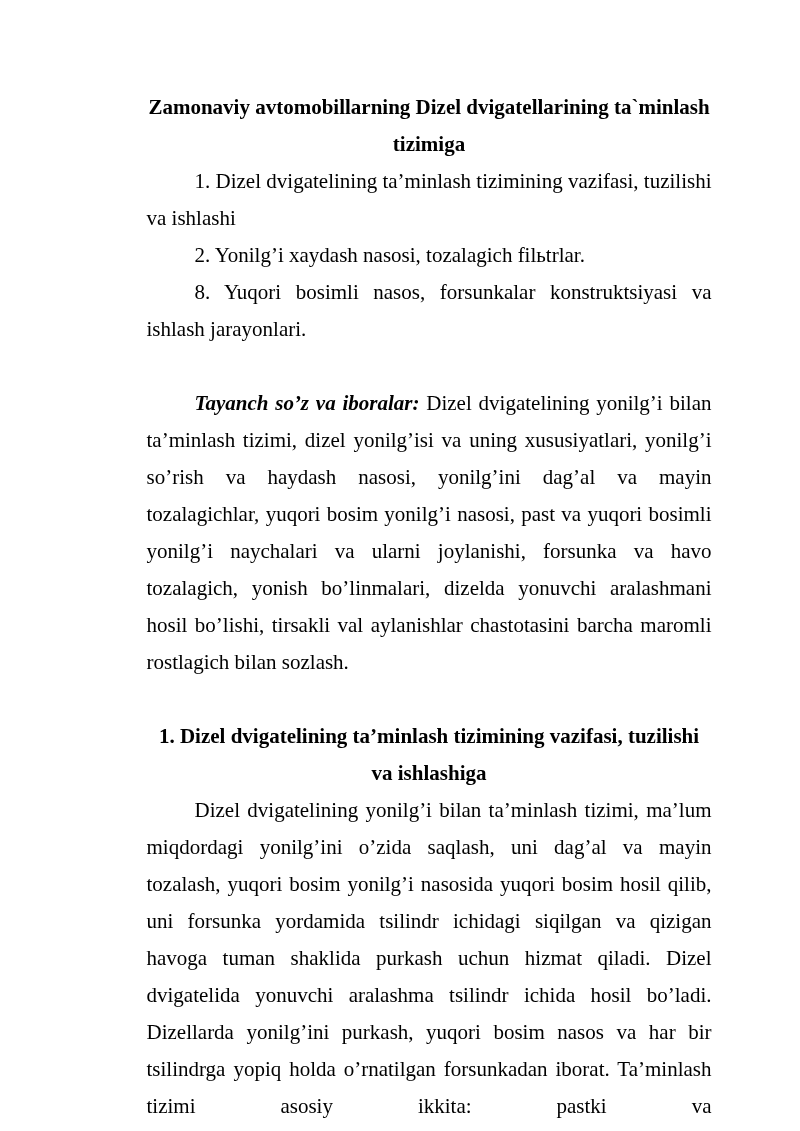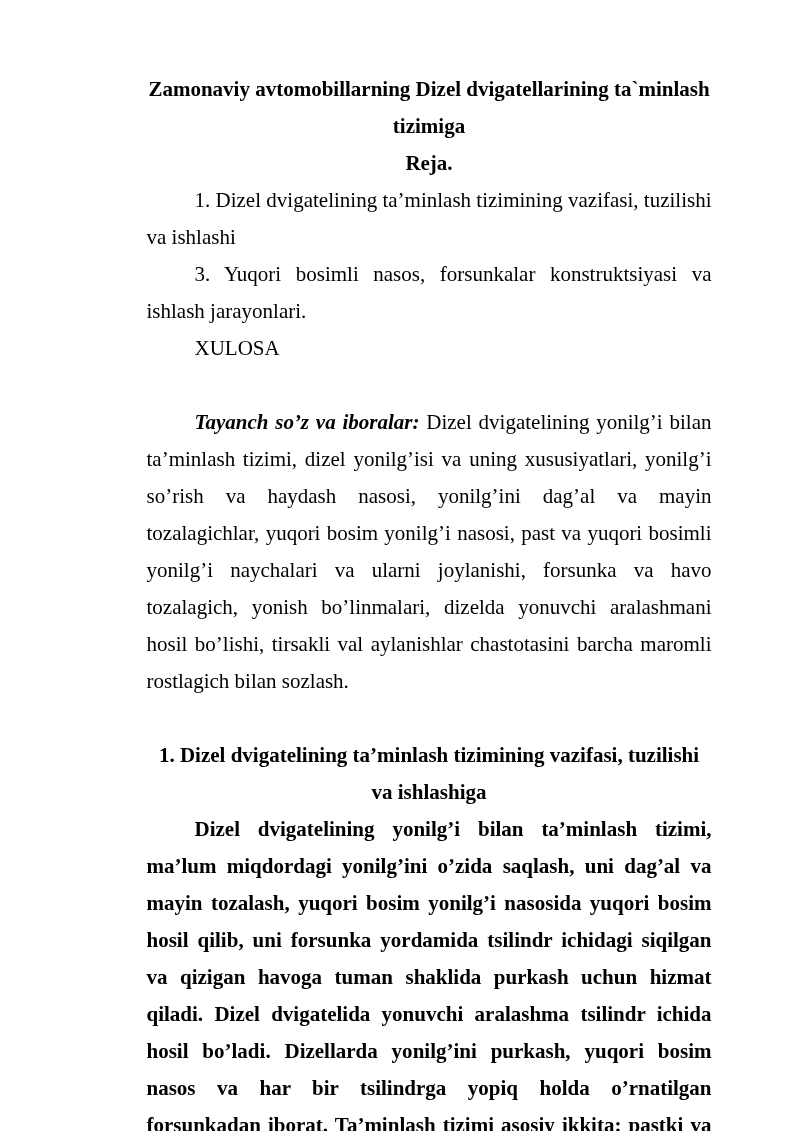--- a/index.html
+++ b/index.html
@@ -11,21 +11,21 @@
     position: relative;
     width: 697px;
     height: 1131px;
     margin: 0 auto;
     background: #ffffff;
     color: #000000;
     font-family: "Liberation Serif", "DejaVu Serif", serif;
     font-size: 21px;
     line-height: 37px;
     box-sizing: border-box;
-    padding: 71px 37px 0 95px;
+    padding: 89px 37px 0 95px;
     overflow: hidden;
   }
   .page p {
     margin: 0;
     padding: 0;
   }
   .doc-title, .reja, .section-heading {
     text-align: center;
     font-weight: bold;
   }
@@ -38,45 +38,43 @@
     text-indent: 48px;
   }
   .para {
     text-align: justify;
     text-indent: 48px;
   }
   .para-cut {
     text-align: justify;
     text-align-last: justify;
     text-indent: 48px;
-    font-weight: bold;
   }
   .keywords-lead {
     font-weight: bold;
     font-style: italic;
   }
   .blank-line {
     height: 37px;
   }
 </style>
 </head>
 <body>
 
 <div class="page">
 
   <p class="doc-title">Zamonaviy avtomobillarning Dizel dvigatellarining ta`minlash tizimiga</p>
 
-  <p class="reja">Reja.</p>
 
   <p class="body-line">1. Dizel dvigatelining ta’minlash tizimining vazifasi, tuzilishi va ishlashi</p>
 
+  <p class="body-line">2. Yonilg’i xaydash nasosi, tozalagich filьtrlar.</p>
 
-  <p class="body-line">3. Yuqori bosimli nasos, forsunkalar konstruktsiyasi va ishlash jarayonlari.</p>
+  <p class="body-line">8. Yuqori bosimli nasos, forsunkalar konstruktsiyasi va ishlash jarayonlari.</p>
 
-  <p class="plain-line">XULOSA</p>
 
 
   <div class="blank-line"></div>
 
   <p class="para"><span class="keywords-lead">Tayanch so’z va iboralar:</span> <span>Dizel dvigatelining yonilg’i bilan ta’minlash tizimi, dizel yonilg’isi va uning xususiyatlari, yonilg’i so’rish va haydash nasosi, yonilg’ini dag’al va mayin tozalagichlar, yuqori bosim yonilg’i nasosi, past va yuqori bosimli yonilg’i naychalari va ularni joylanishi, forsunka va havo tozalagich, yonish bo’linmalari, dizelda yonuvchi aralashmani hosil bo’lishi, tirsakli val aylanishlar chastotasini barcha maromli rostlagich bilan sozlash.</span></p>
 
   <div class="blank-line"></div>
 
   <p class="section-heading">1. Dizel dvigatelining ta’minlash tizimining vazifasi, tuzilishi va ishlashiga</p>
 

